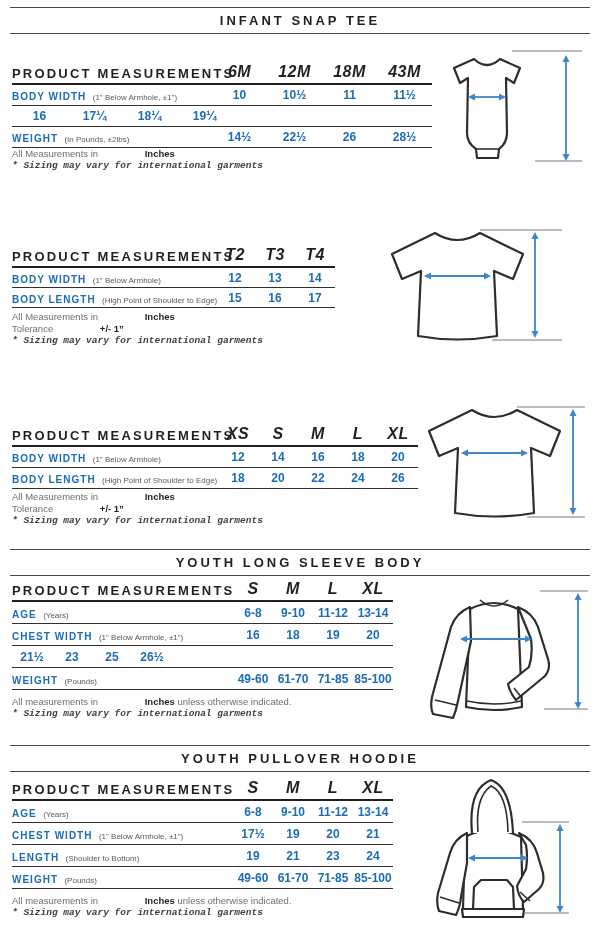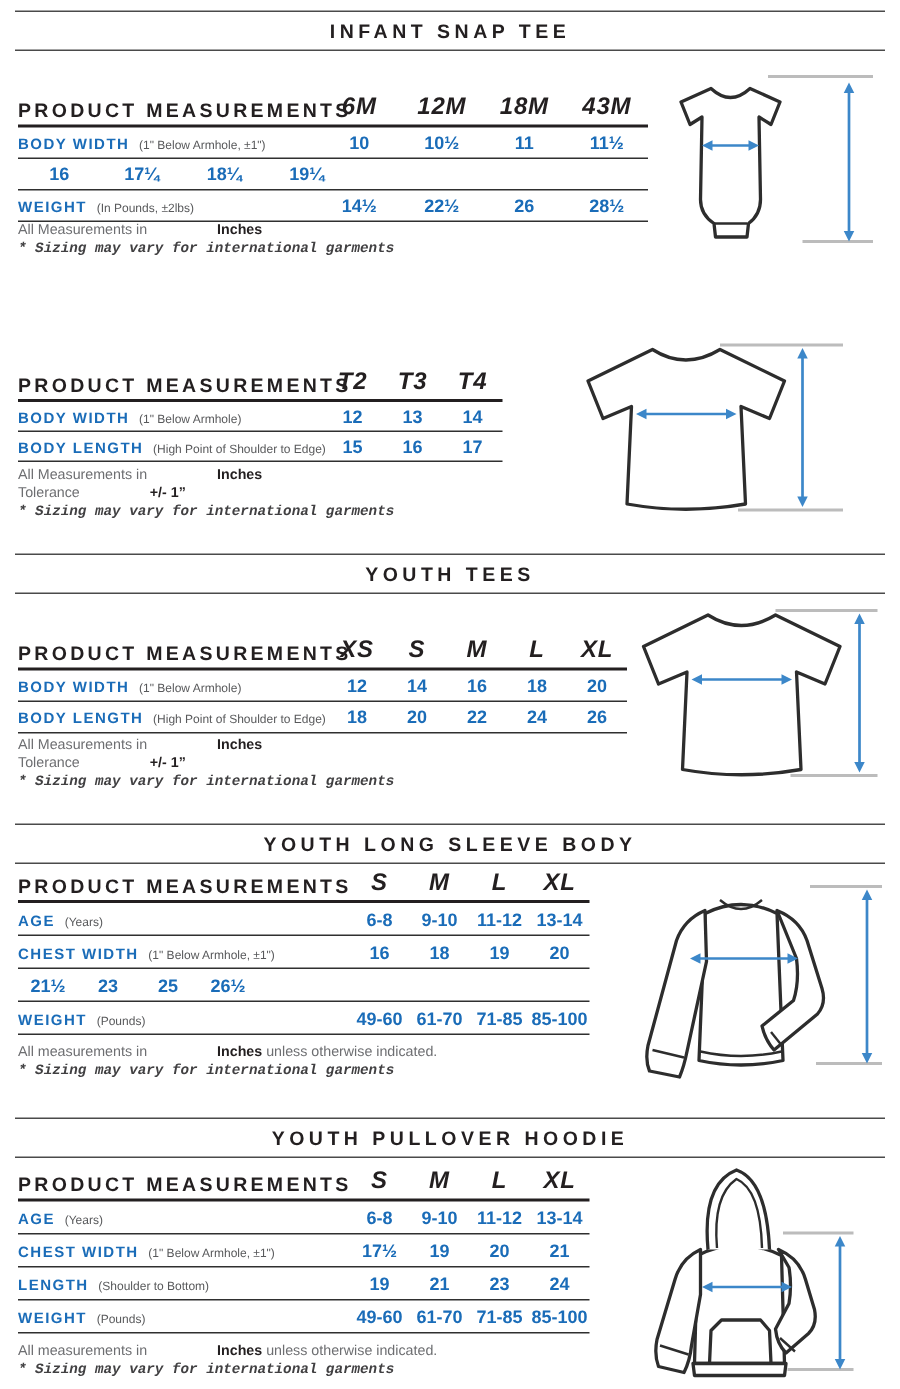--- a/index.html
+++ b/index.html
@@ -162,23 +162,20 @@
         <g>
           <line class="marrow" x1="145" y1="14" x2="145" y2="108"></line>
           <polygon class="ahead" points="145,8 141.5,15 148.5,15"></polygon>
           <polygon class="ahead" points="145,114 141.5,107 148.5,107"></polygon>
         </g>
       </svg>
     </div>
   </section>
 
   <section class="sec s2">
-    <div class="band">
-      <h2 class="title">YOUTH TEES</h2>
-    </div>
     <div class="tbl">
       <div class="thead">
         <div class="hlabel">PRODUCT MEASUREMENTS</div>
         <div class="hcol">XS</div>
         <div class="hcol">S</div>
         <div class="hcol">M</div>
         <div class="hcol">L</div>
         <div class="hcol">XL</div>
       </div>
       <div class="trow">

